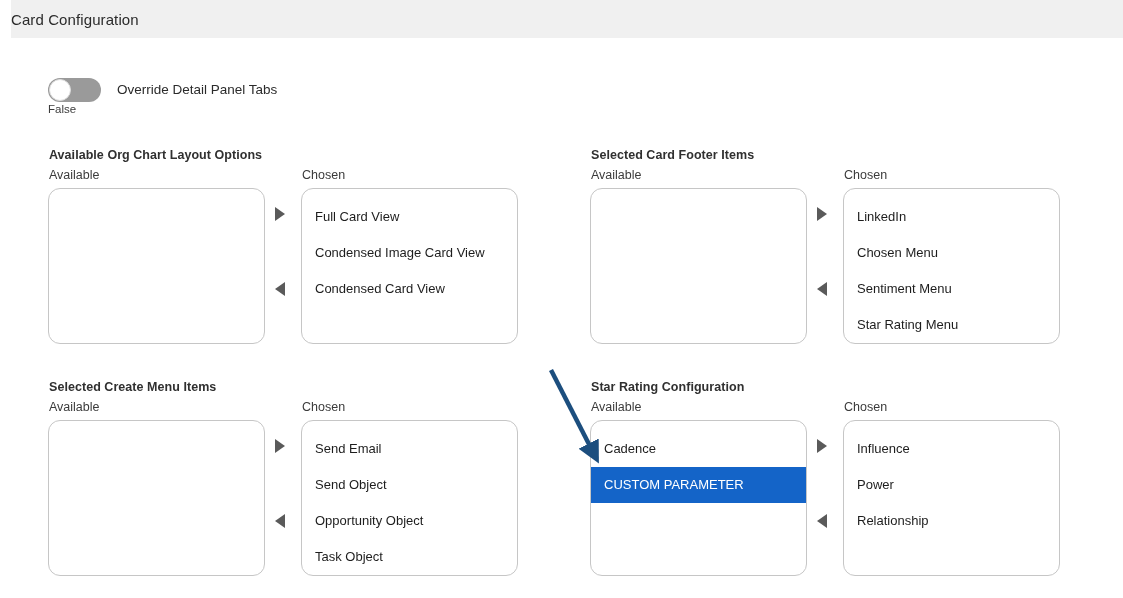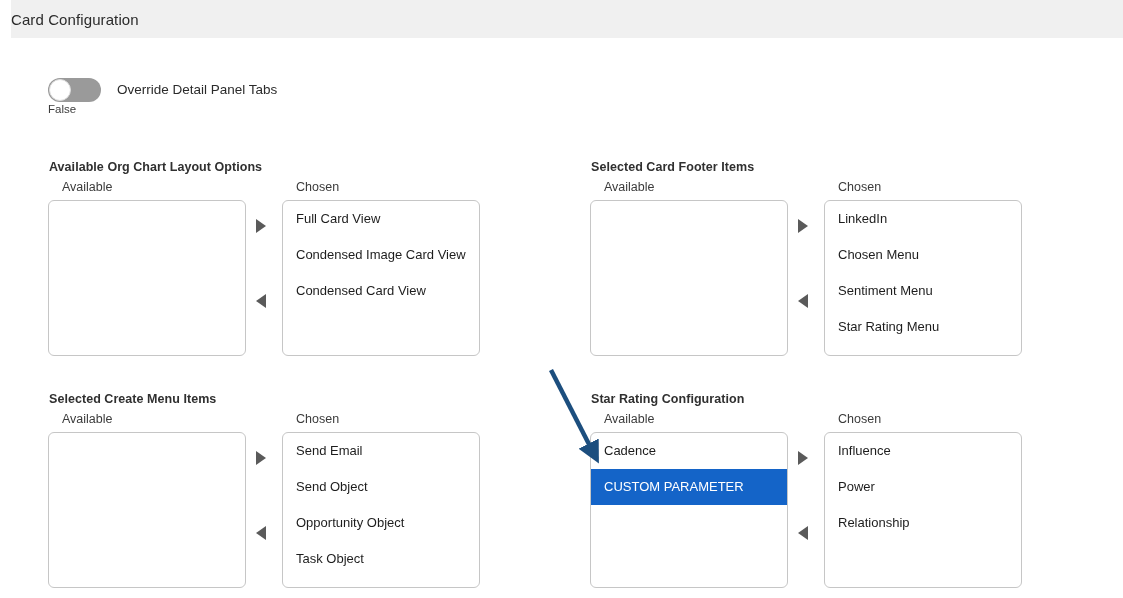--- a/index.html
+++ b/index.html
@@ -85,43 +85,44 @@
   }
 
   
   .section {
     position: absolute;
   }
   .section-title {
     font-size: 12.5px;
     font-weight: bold;
     color: #303030;
-    margin: 12px 0 6px 1px;
+    margin: 0 0 6px 1px;
     letter-spacing: 0.05px;
   }
   .dual {
     display: flex;
     align-items: flex-start;
   }
   .pane {
     display: flex;
     flex-direction: column;
   }
   .pane-label {
     font-size: 12.5px;
     color: #3b3b3b;
-    margin: 0 0 5px 14px;
+    margin: 0 0 5px 1px;
     line-height: 15px;
   }
   .listbox {
-    width: 198px;
+    width: 217px;
     border: 1px solid #c6c6c6;
-    border-radius: 6px;
+    border-radius: 12px;
     background: #ffffff;
     overflow: hidden;
+    padding-top: 10px;
   }
   .listbox.tall { height: 156px; }
   .listbox.tallest { height: 156px; }
   .list-item {
     font-size: 13px;
     color: #1d1d1d;
     height: 36px;
     line-height: 36px;
     padding-left: 13px;
     white-space: nowrap;

